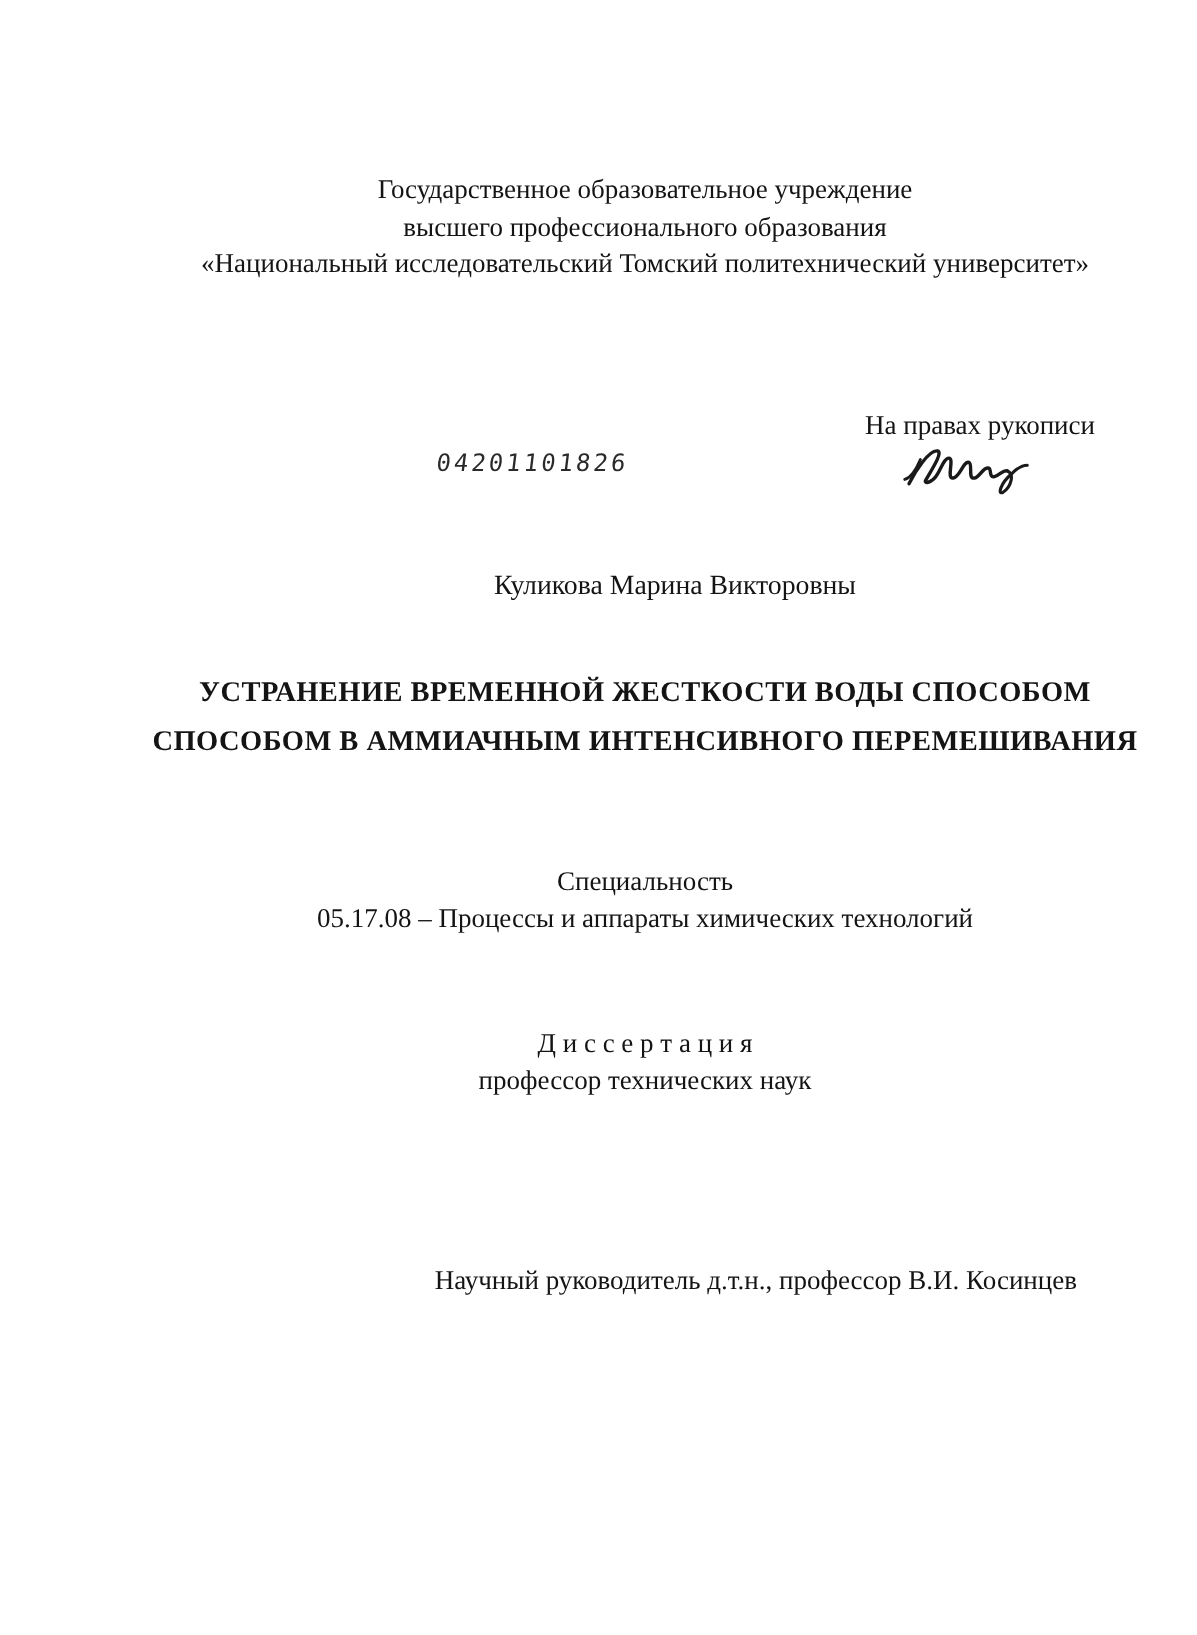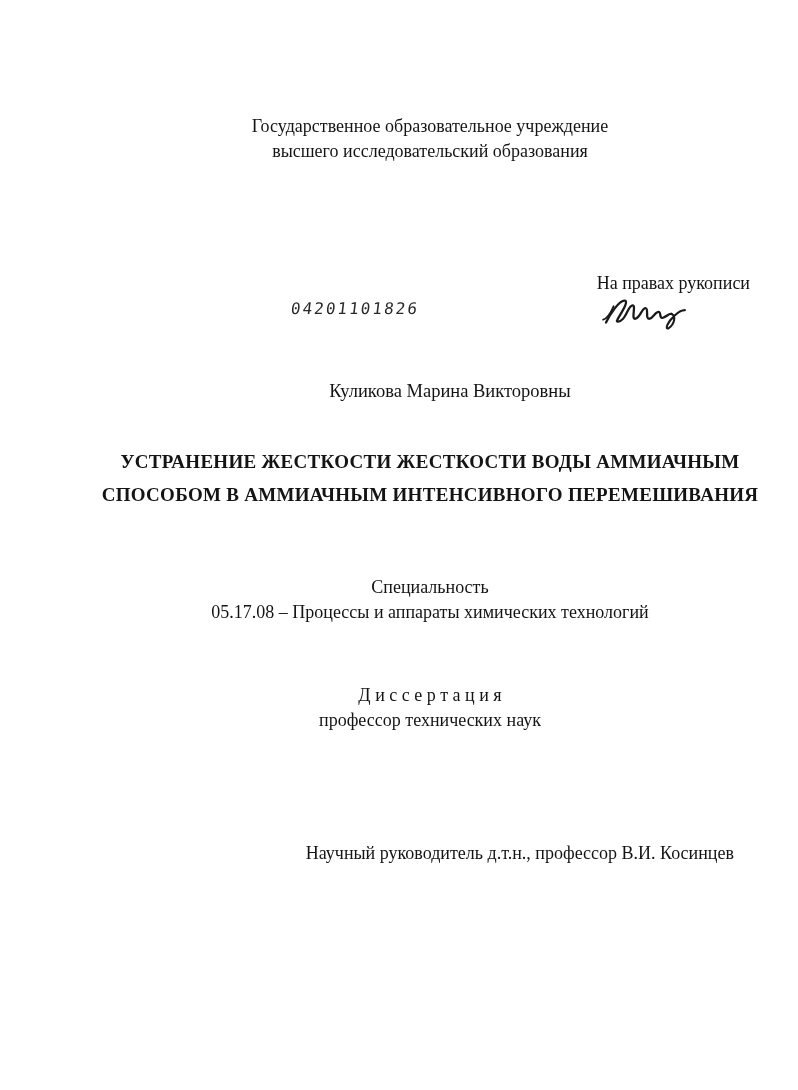--- a/index.html
+++ b/index.html
@@ -22,21 +22,21 @@
   }
   .institution {
     top: 114px;
     left: 62px;
     width: 736px;
     font-size: 18px;
     line-height: 24.5px;
   }
   .manuscript-note {
     top: 274px;
-    right: 48px;
+    right: 68px;
     text-align: center;
     font-size: 18px;
     line-height: 18px;
   }
   .signature-wrap {
     position: absolute;
     top: 294px;
     left: 598px;
     width: 92px;
     height: 38px;
@@ -74,58 +74,59 @@
   }
   .thesis {
     top: 683px;
     left: 62px;
     width: 736px;
     font-size: 18px;
     line-height: 25px;
   }
   .supervisor {
     top: 843px;
-    right: 64px;
+    right: 80px;
     text-align: left;
     font-size: 18px;
   }
   .city-year {
     top: 975px;
     left: 102px;
     width: 696px;
     font-size: 18.5px;
   }
   .sig-svg { display: block; width: 100%; height: 100%; }
 </style>
 </head>
 <body>
 
 <div class="page">
 
   <div class="block institution">
     <div>Государственное образовательное учреждение</div>
-    <div>высшего исследовательский образования</div>
+    <div>высшего профессионального образования</div>
+    <div>«Национальный исследовательский Томский политехнический университет»</div>
   </div>
 
   <div class="block manuscript-note">На правах рукописи</div>
 
   <div class="signature-wrap">
     <svg class="sig-svg" viewBox="0 0 92 40" xmlns="http://www.w3.org/2000/svg">
       <path d="M 6 30 C 10 22, 20 6, 26 7 C 30 8, 22 20, 18 27 C 16 30, 20 30, 24 26 C 28 22, 30 12, 34 12 C 38 12, 32 27, 37 26 C 42 25, 44 14, 48 15 C 51 16, 47 27, 52 26 C 56 25, 58 18, 62 19 C 64 20, 62 26, 66 25 C 70 24, 72 20, 75 21" fill="none" stroke="#1a1a1a" stroke-width="2.4" stroke-linecap="round"></path>
       <path d="M 75 21 C 80 23, 78 32, 72 36 C 68 38, 70 30, 78 23 C 82 19, 86 17, 89 17" fill="none" stroke="#1a1a1a" stroke-width="2.2" stroke-linecap="round"></path>
       <path d="M 3 27 C 7 26, 11 20, 14 13" fill="none" stroke="#1a1a1a" stroke-width="2" stroke-linecap="round"></path>
     </svg>
   </div>
 
   <div class="block reg-number">04201101826</div>
 
   <div class="block author">Куликова Марина Викторовны</div>
 
   <div class="block title">
-    <div>УСТРАНЕНИЕ ЖЕСТКОСТИ ЖЕСТКОСТИ ВОДЫ АММИАЧНЫМ</div>
+    <div>УСТРАНЕНИЕ ВРЕМЕННОЙ ЖЕСТКОСТИ ВОДЫ СПОСОБОМ</div>
     <div>СПОСОБОМ В АММИАЧНЫМ ИНТЕНСИВНОГО ПЕРЕМЕШИВАНИЯ</div>
   </div>
 
   <div class="block specialty">
     <div>Специальность</div>
     <div>05.17.08 – Процессы и аппараты химических технологий</div>
   </div>
 
   <div class="block thesis">
     <div>Д и с с е р т а ц и я</div>

